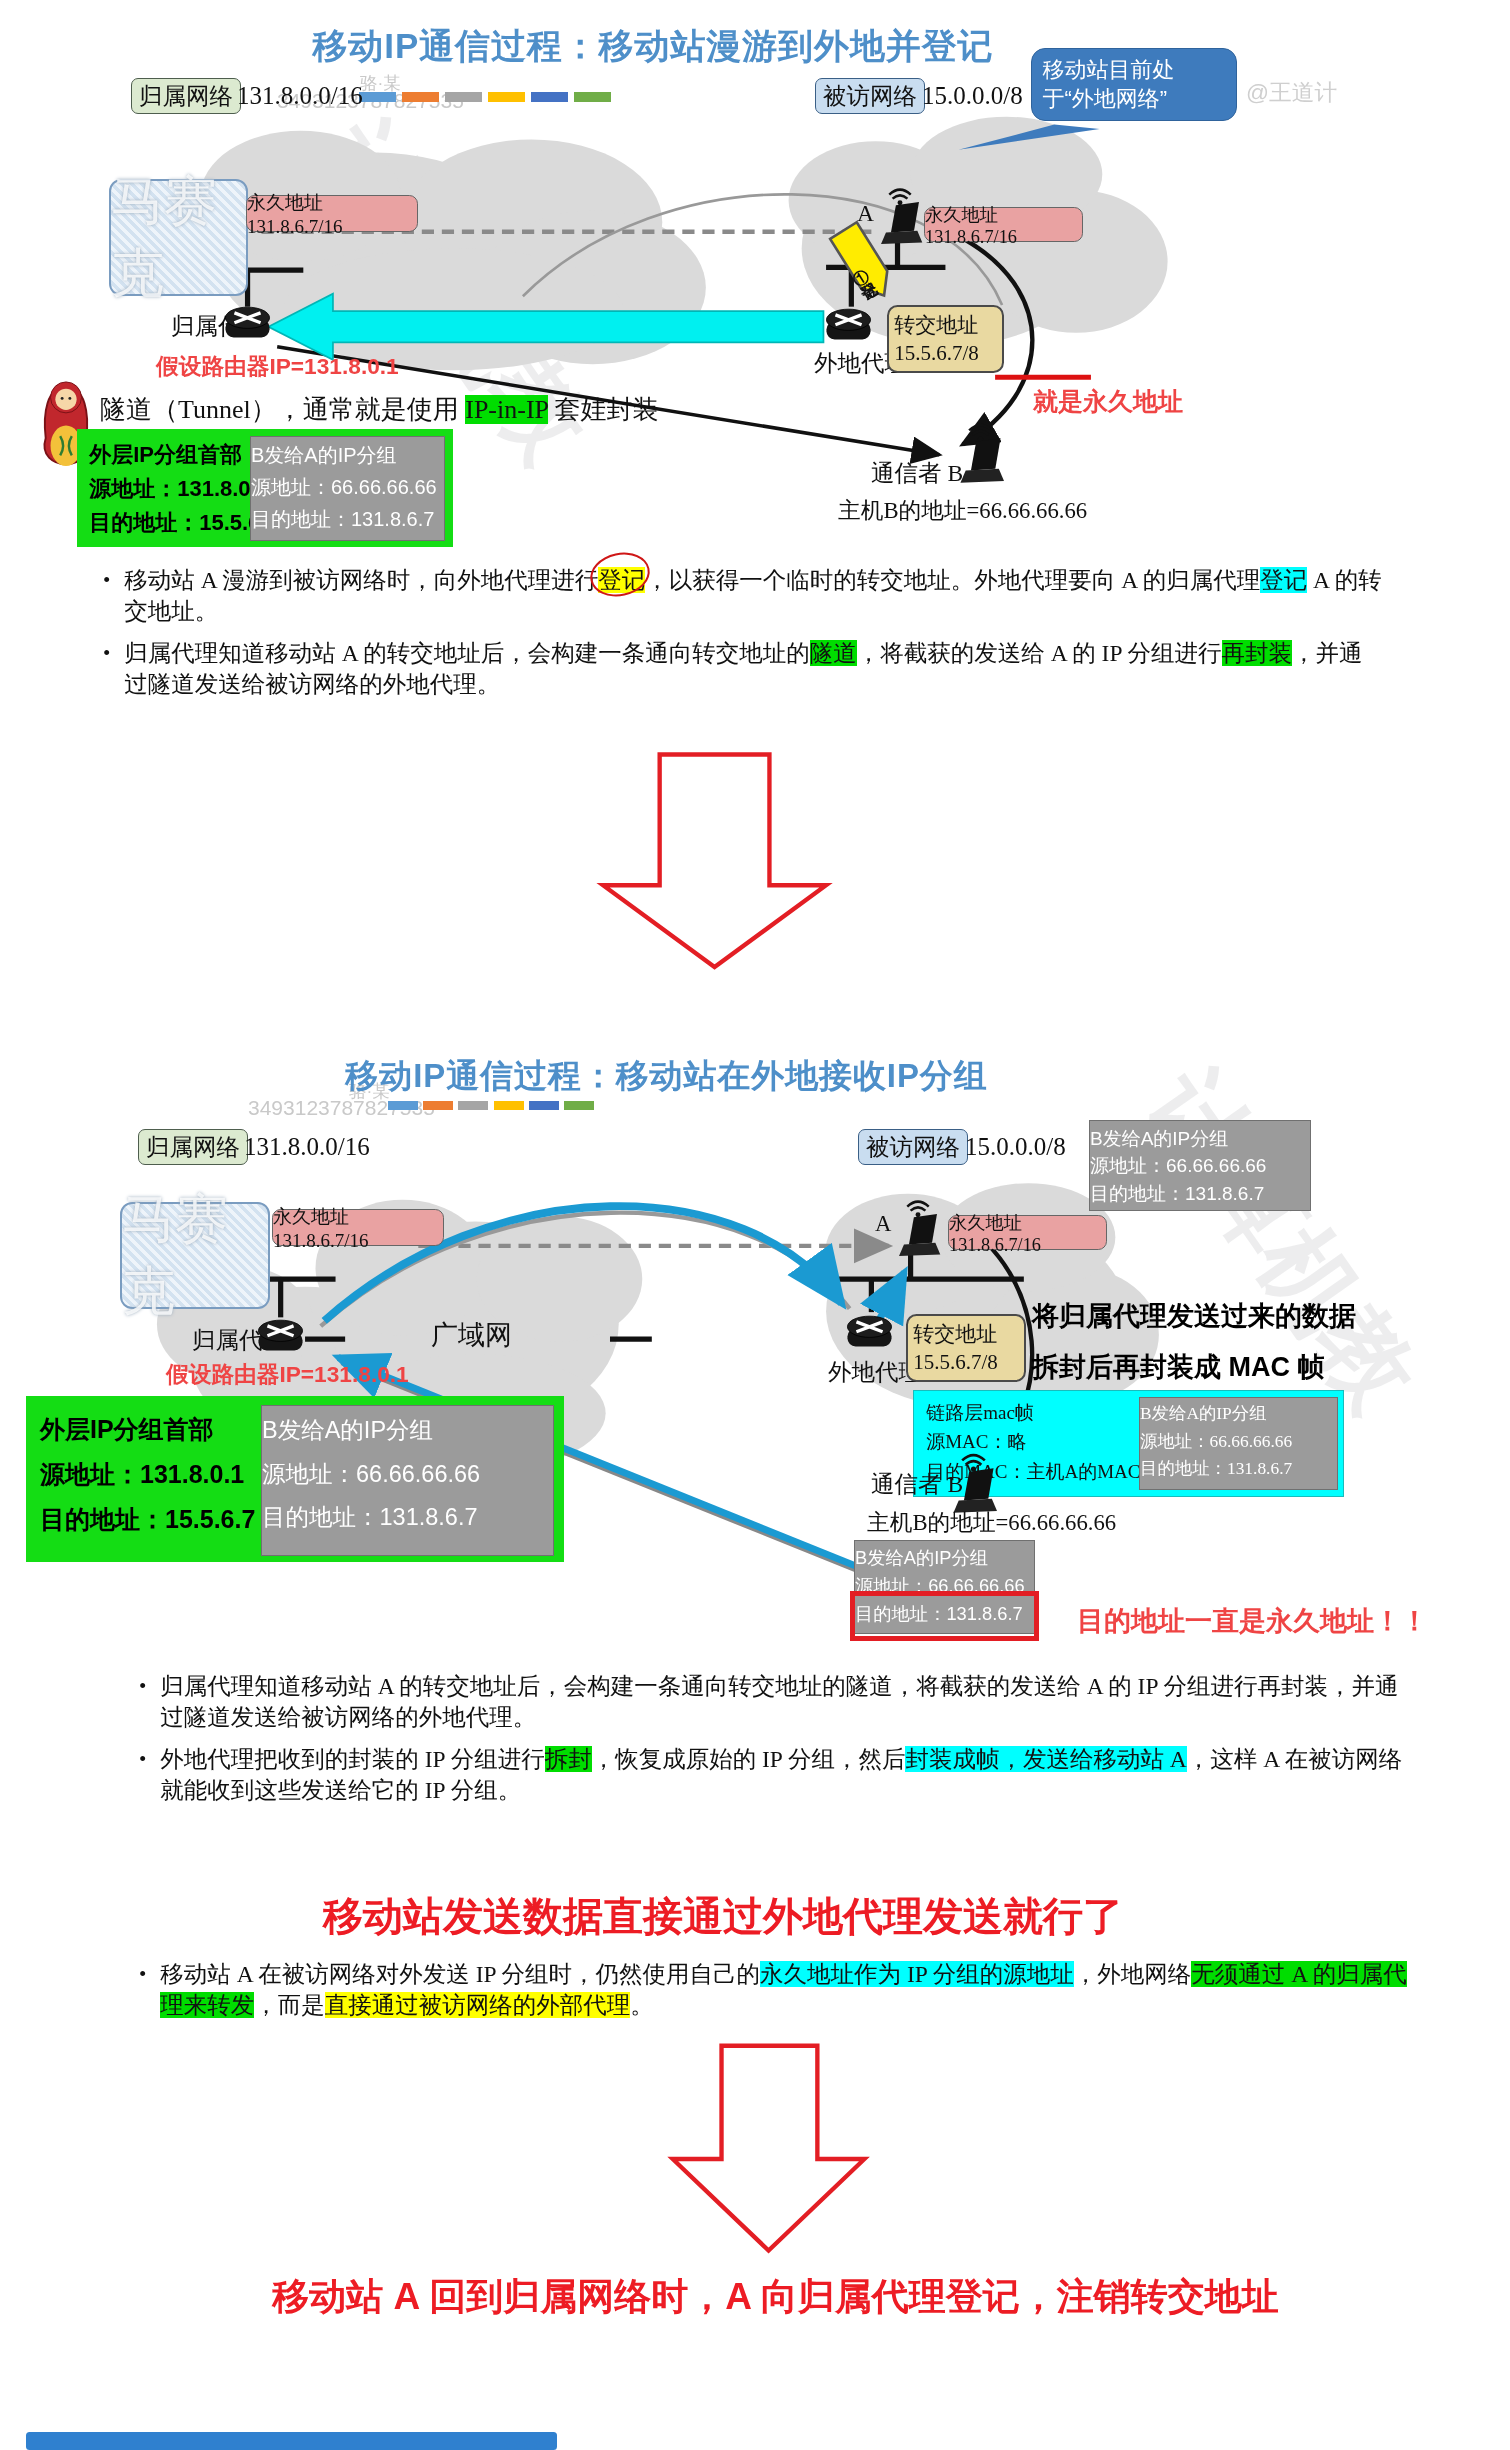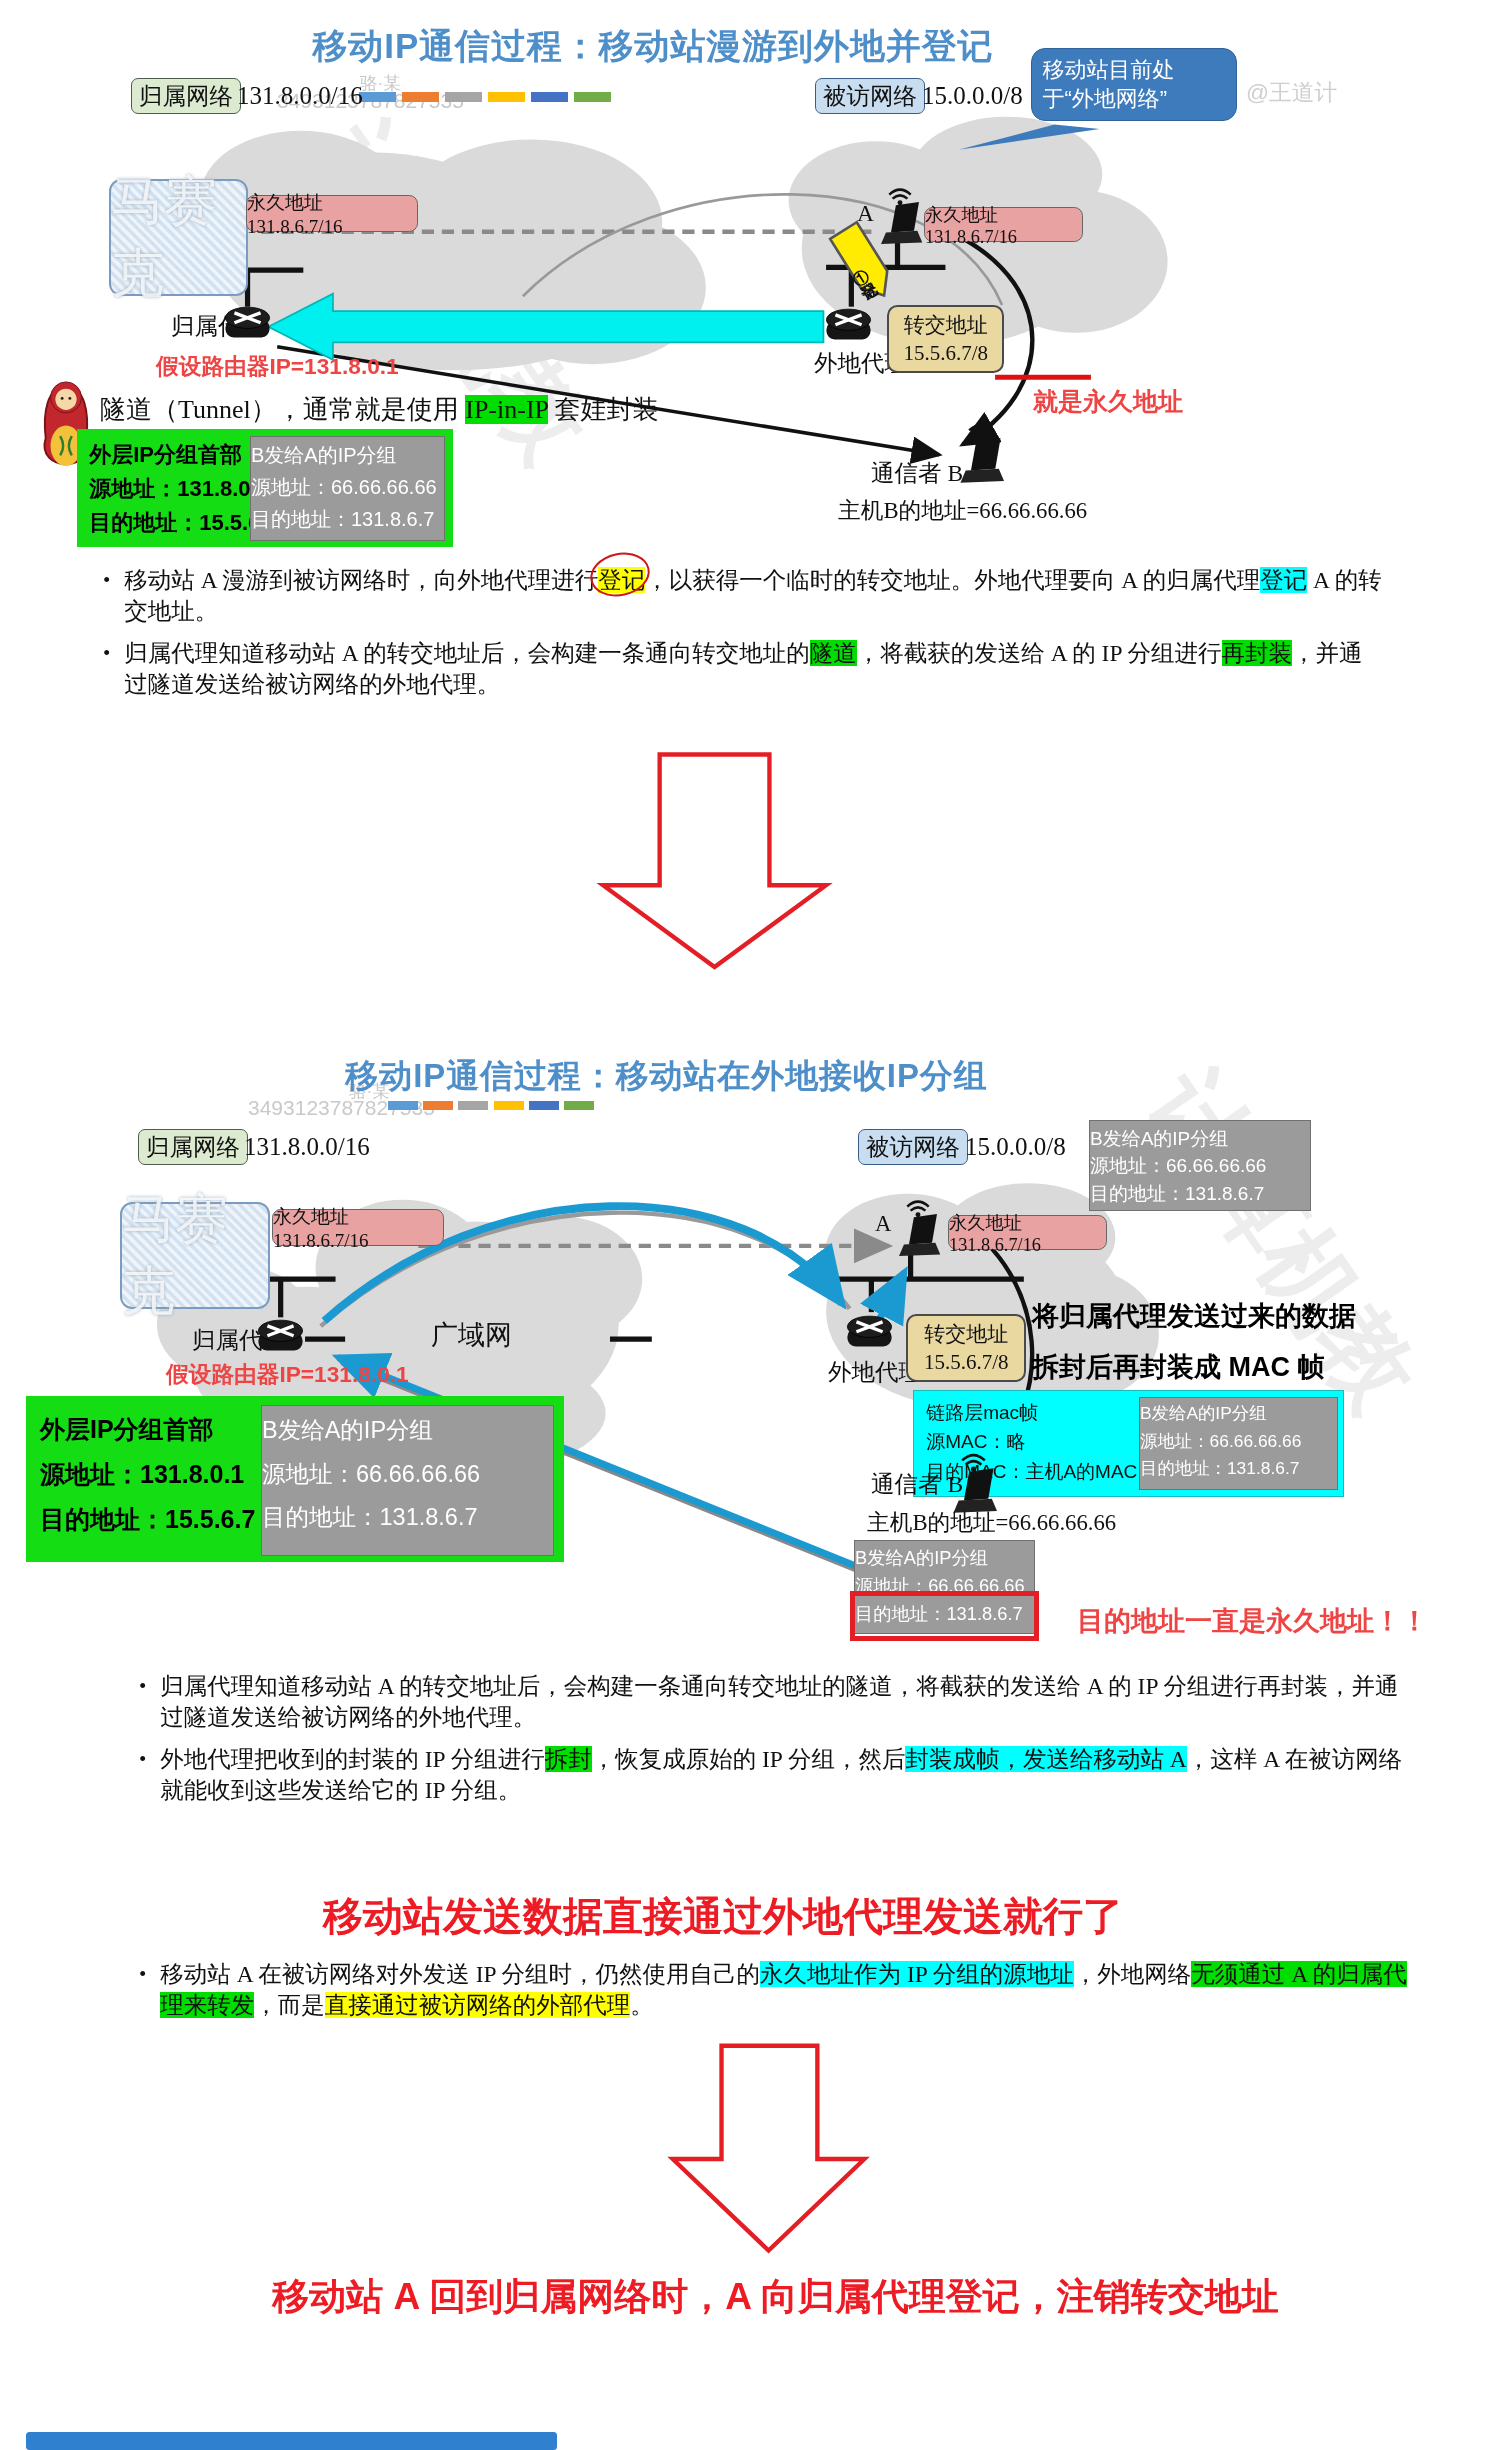--- a/index.html
+++ b/index.html
@@ -17,21 +17,21 @@
   .cidr{font-size:25px;}
   .bubble{background:#3e7bbd;border:1.7px solid #2f639c;border-radius:14px;color:#fff;
           font-size:22px;line-height:1.3;padding:7px 10.5px;text-align:left;}
   .mosaic{border:2.6px solid #7a9cc0;border-radius:12.2px;
           background:repeating-linear-gradient(45deg,#d3e2f0 0 3.5px,#eef4fa 3.5px 7px);
           display:flex;align-items:center;justify-content:center;
           color:#ffffffcc;font-size:53px;font-weight:normal;text-shadow:0 0 3.5px #9ab;}
   .pinklbl{background:#e9a2a2;border:1.7px solid #666;border-radius:8.7px;font-size:19px;
            display:flex;align-items:center;justify-content:center;}
   .redtext{color:#ef4444;font-weight:bold;margin-left:18px;}
-  .coabox{background:#e9d9a1;border:2.6px solid #4a4a4a;border-radius:10.5px;text-align:center;
+  .coabox{background:#e9d9a1;border:2.6px solid #4a4a4a;border-radius:10.5px;
           font-size:21px;line-height:1.35;padding:3.5px 5.2px;}
   .note{background:#ffff00;font-size:19px;line-height:1.6;padding:1.7px 5.2px;}
   .graybox{background:#9b9b9b;border:1.7px solid #707070;color:#fff;text-align:left;}
   .greenbox{background:#14dd14;color:#000;}
   .hl-yellow{background:#ffff00;}
   .hl-cyan{background:#00ffff;}
   .hl-green{background:#00dd00;}
   .pen-circle{position:relative;}
   .pen-circle::after{content:'';position:absolute;left:-8.7px;top:-14px;width:120%;height:150%;
       border:2.6px solid #cf1717;border-radius:50%;transform:rotate(-12deg);}
@@ -332,21 +332,21 @@
   </div>
   <div class="el serif" style="left:828px;top:1356px;font-size:23.5px;">外地代理</div>
   <div class="el coabox serif" style="left:906px;top:1314px;width:106px;">
     <div>转交地址</div>
     <div>15.5.6.7/8</div>
   </div>
 
   <div class="el bignote" style="left:1032px;top:1298px;">将归属代理发送过来的数据</div>
   <div class="el bignote" style="left:1032px;top:1349px;">拆封后再封装成 MAC 帧</div>
 
-  <div class="el" style="left:913px;top:1390px;width:429px;height:105px;background:#00ffff;border:0.9px solid #18bcbc;z-index:3;">
+  <div class="el" style="left:913px;top:1390px;width:429px;height:105px;background:#00ffff;border:0.9px solid #18bcbc;z-index:3;font-family:Liberation Serif, serif;">
     <div style="position:absolute;left:12.2px;top:7px;font-size:19px;line-height:1.55;">
       <div>链路层mac帧</div>
       <div>源MAC：略</div>
       <div>目的MAC：主机A的MAC</div>
     </div>
     <div class="graybox" style="position:absolute;left:225px;top:6.1px;width:197px;height:89px;font-size:17.4px;line-height:1.6;padding-top:1.7px;">
       <div>B发给A的IP分组</div>
       <div>源地址：66.66.66.66</div>
       <div>目的地址：131.8.6.7</div>
     </div>

